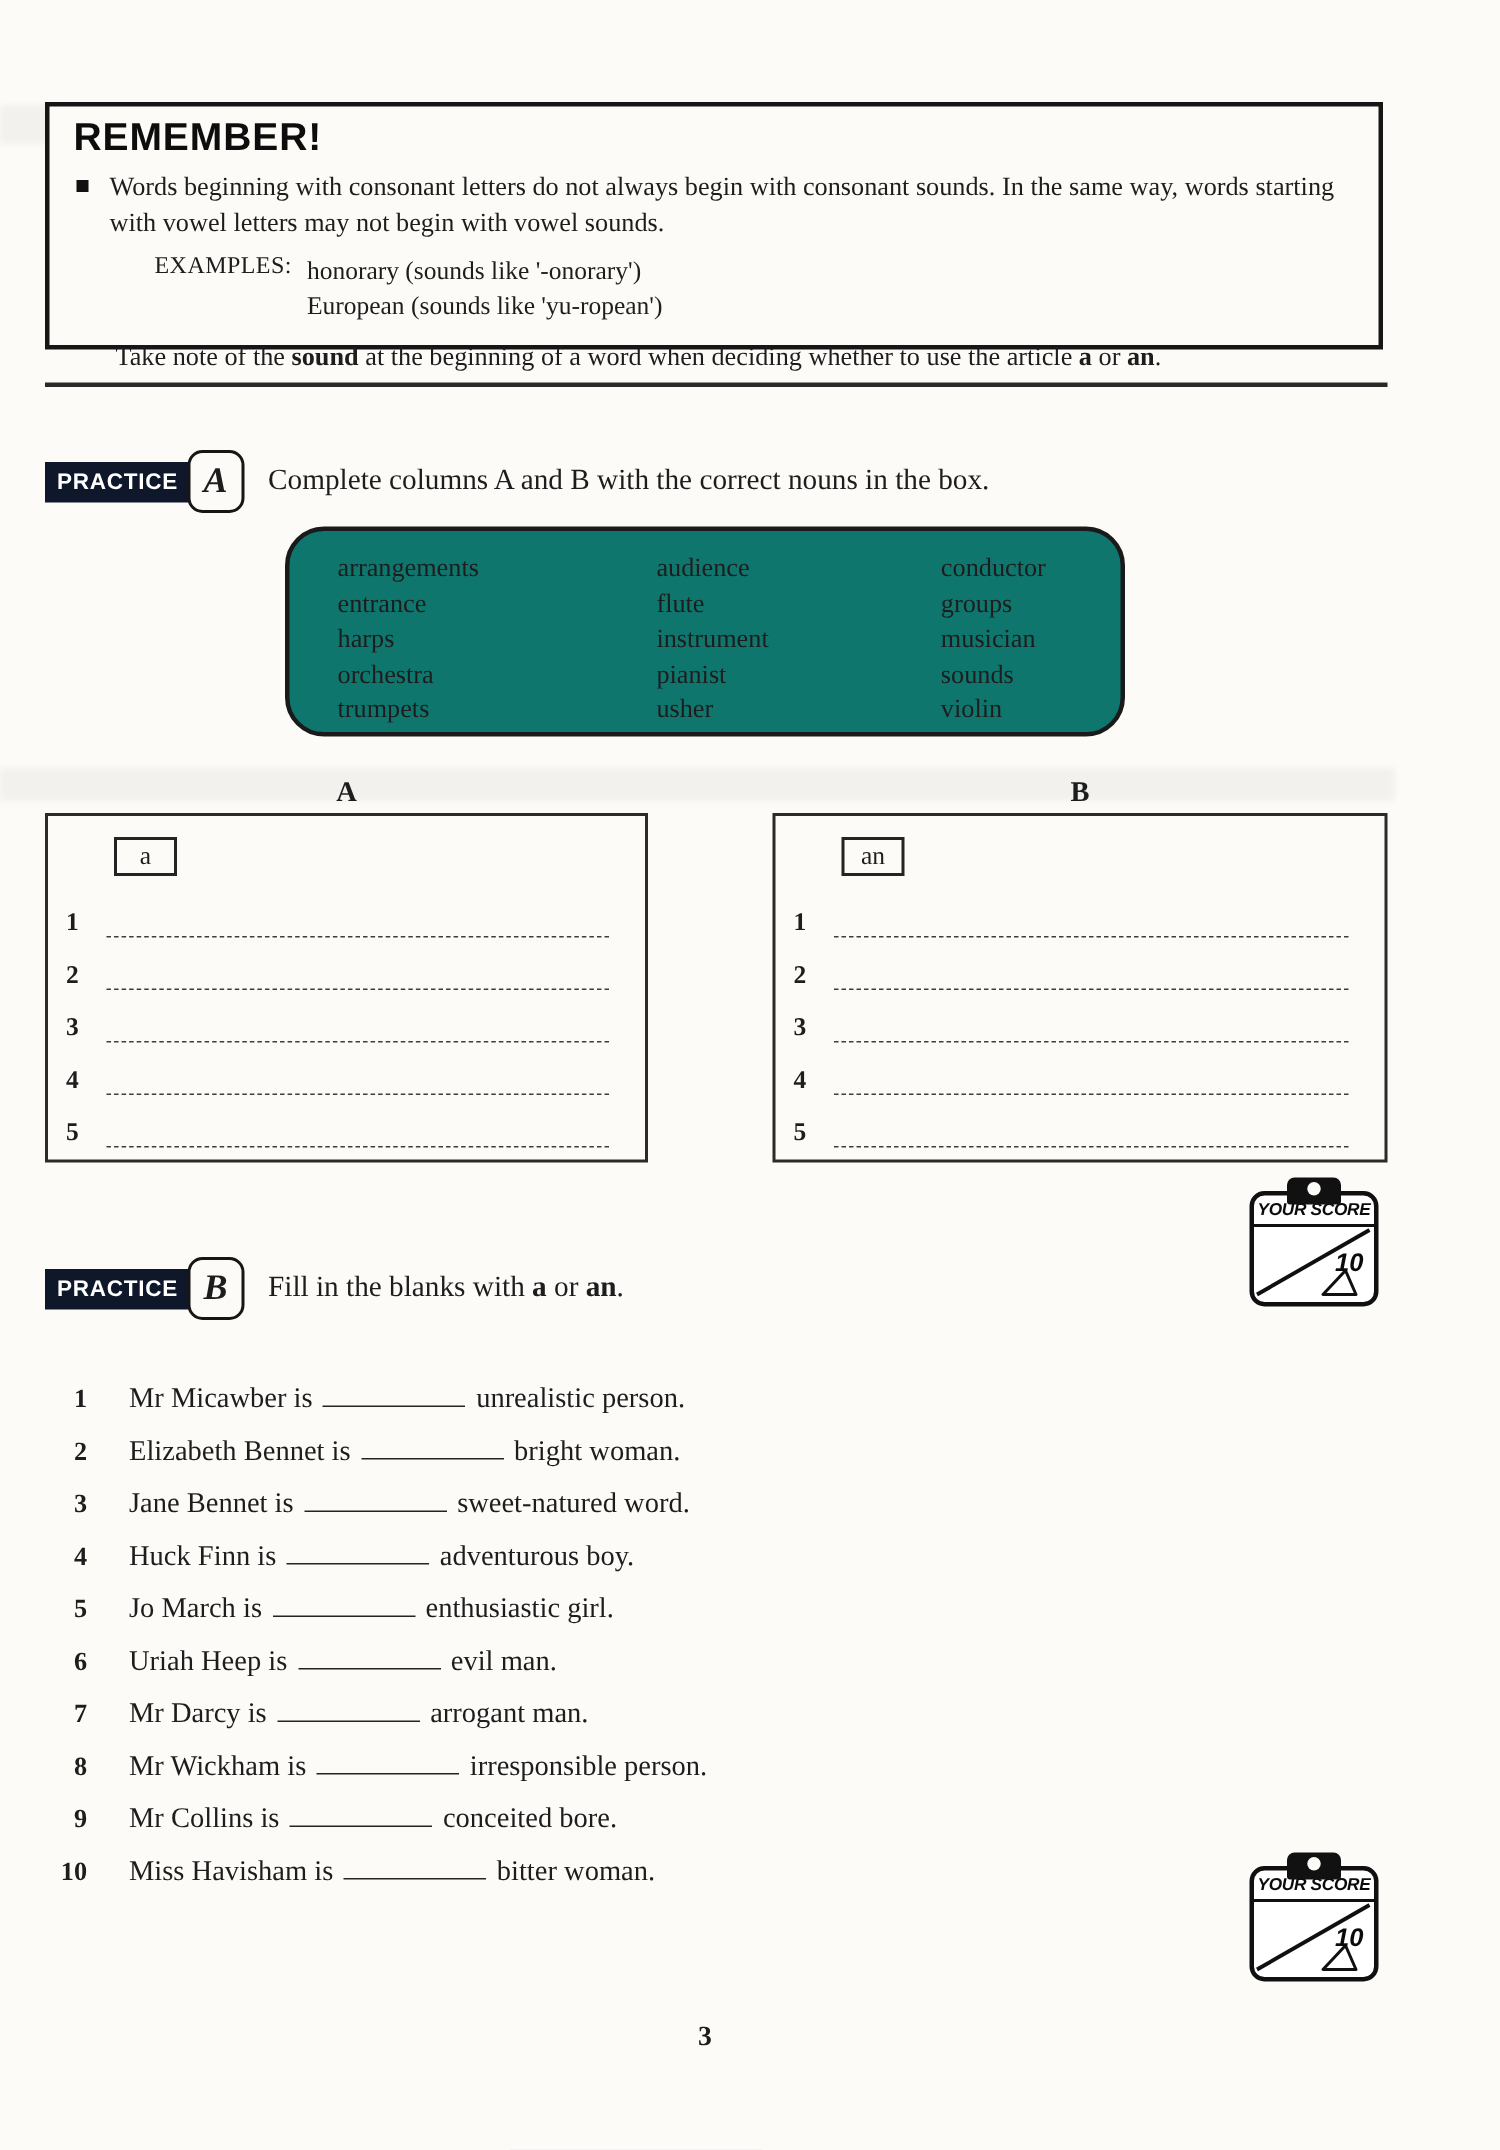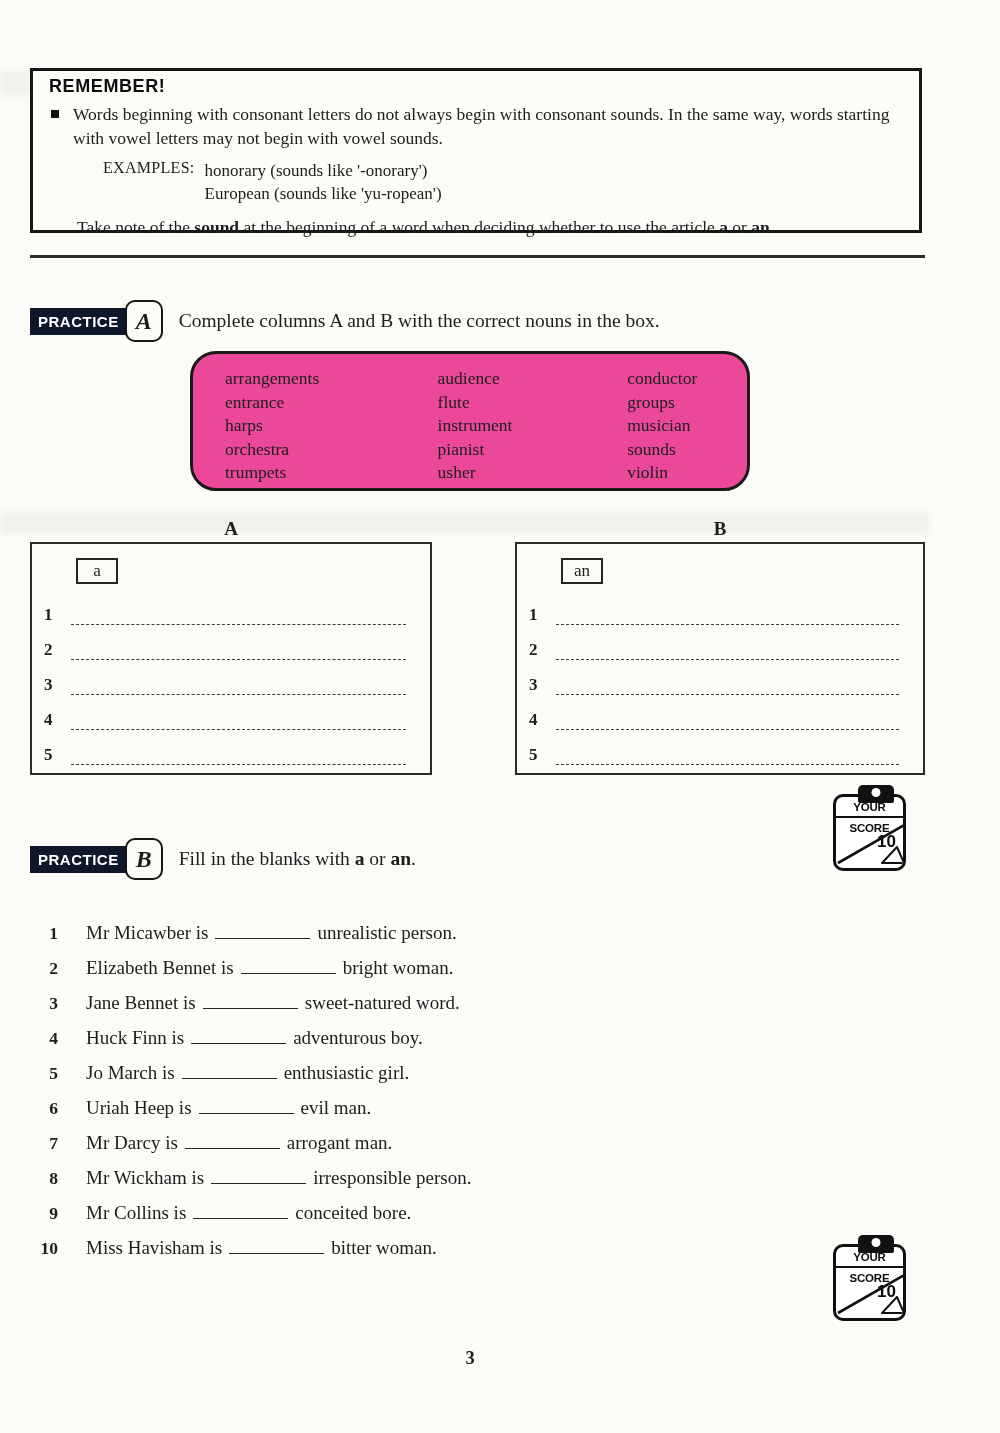--- a/index.html
+++ b/index.html
@@ -8,21 +8,21 @@
     position:relative; width:1000px; height:1433px; margin:0 auto;
     background:#fcfbf8; color:#1d1d1d;
     font-family:"Liberation Serif", serif; overflow:hidden;
   }
   .scanband { position:absolute; background:rgba(110,110,105,0.07); filter:blur(2px); }
 
   
   .remember { position:absolute; left:30px; top:68px; width:892px; height:165px;
     border:3px solid #161616; background:#fcfbf7; padding:5px 16px 0 16px; }
   .remember-title { font-family:"Liberation Sans", sans-serif; font-weight:bold;
-    font-size:18px; letter-spacing:0.6px; color:#0d0d0d; }
+    font-size:26px; letter-spacing:0.6px; color:#0d0d0d; }
   .bullet-row { display:flex; margin-top:5px; width:856px; }
   .sq-bullet { width:8px; height:8px; background:#111; margin:8px 14px 0 2px; flex:none; }
   .bullet-text { font-size:17.5px; line-height:24px; }
   .examples { display:flex; margin:9px 0 0 54px; }
   .examples-label { font-variant:small-caps; font-size:16px; letter-spacing:0.3px; margin-right:10px; white-space:nowrap; }
   .example-lines { font-size:17px; line-height:23px; }
   .remember-note { margin:12px 0 0 28px; font-size:17.5px; }
   b { font-weight:bold; }
 
   .divider { position:absolute; left:30px; top:255px; width:895px; height:2.5px; background:#2a2a2a; }
@@ -32,21 +32,21 @@
   .practice-black { background:#0f172a; color:#fff; font-family:"Liberation Sans", sans-serif;
     font-weight:bold; font-size:15px; letter-spacing:0.5px; padding:5px 10px 5px 8px; height:27px;
     display:flex; align-items:center; }
   .letter-badge { width:38px; height:42px; border:2.5px solid #161616; border-radius:10px;
     background:#fcfbf7; margin-left:-4px; display:flex; align-items:center; justify-content:center;
     font-style:italic; font-weight:bold; font-size:24px; position:relative; z-index:2; }
   .instruction { font-size:19.5px; margin-left:16px; white-space:nowrap; }
 
   
   .word-box { position:absolute; left:190px; top:351px; width:560px; height:140px;
-    border:3px solid #1a1a1a; border-radius:26px; background:#ec4899;
+    border:3px solid #1a1a1a; border-radius:26px; background:#0f766e;
     display:flex; padding:13px 0 0 32px; }
   .word-col { font-size:17.5px; line-height:23.5px; }
   .word-col-1 { width:213px; } .word-col-2 { width:190px; } .word-col-3 { width:120px; }
   .word-col div { white-space:nowrap; }
 
   
   .col-title { position:absolute; top:518px; font-weight:bold; font-size:19px; width:60px; text-align:center; }
   .answer-panel { position:absolute; top:542px; height:233px; border:2.5px solid #2b2b2b; background:#fcfbf7; }
   .article-box { position:absolute; left:44px; top:14px; height:26px; min-width:42px;
     border:2px solid #242424; display:flex; align-items:center; justify-content:center;
@@ -55,22 +55,22 @@
   .answer-row { display:flex; align-items:flex-end; height:35px; padding:0 24px 6px 12px; }
   .row-num { font-weight:bold; font-size:17px; width:18px; flex:none; }
   .answer-line { flex:1; border-bottom:1.8px dashed #3c3c3c; height:1px; margin-left:9px; }
 
   
   .score-badge { position:absolute; left:833px; width:86px; height:88px; }
   .clip { position:absolute; left:50%; transform:translateX(-50%); top:0; width:36px; height:18px;
     background:#111; border-radius:5px 5px 2px 2px; z-index:2; }
   .clip-hole { position:absolute; left:50%; transform:translateX(-50%); top:3px; width:9px; height:9px;
     background:#fcfbf7; border-radius:50%; }
-  .score-main { position:absolute; top:9px; left:0; width:73px; height:77px;
-    border:3.5px solid #101010; border-radius:10px; background:#fff; overflow:hidden; }
+  .score-main { position:absolute; top:9px; left:0; width:86px; height:77px;
+    border:3.5px solid #101010; border-radius:10px; background:#fff; overflow:hidden;font-style:italic; }
   .score-head { height:21px; border-bottom:2.5px solid #101010; text-align:center;
     font-family:"Liberation Sans", sans-serif; font-weight:bold; font-size:11.5px;
     line-height:21px; letter-spacing:-0.2px; color:#0b0b0b; }
   .score-body { position:relative; height:47px; }
   .score-max { position:absolute; right:7px; top:14px; font-family:"Liberation Sans", sans-serif;
     font-weight:bold; font-size:17px; color:#0b0b0b; }
 
   
   .sentences { position:absolute; left:36px; top:922px; width:900px; }
   .sentence-row { display:flex; align-items:baseline; height:35px; font-size:19px; }

